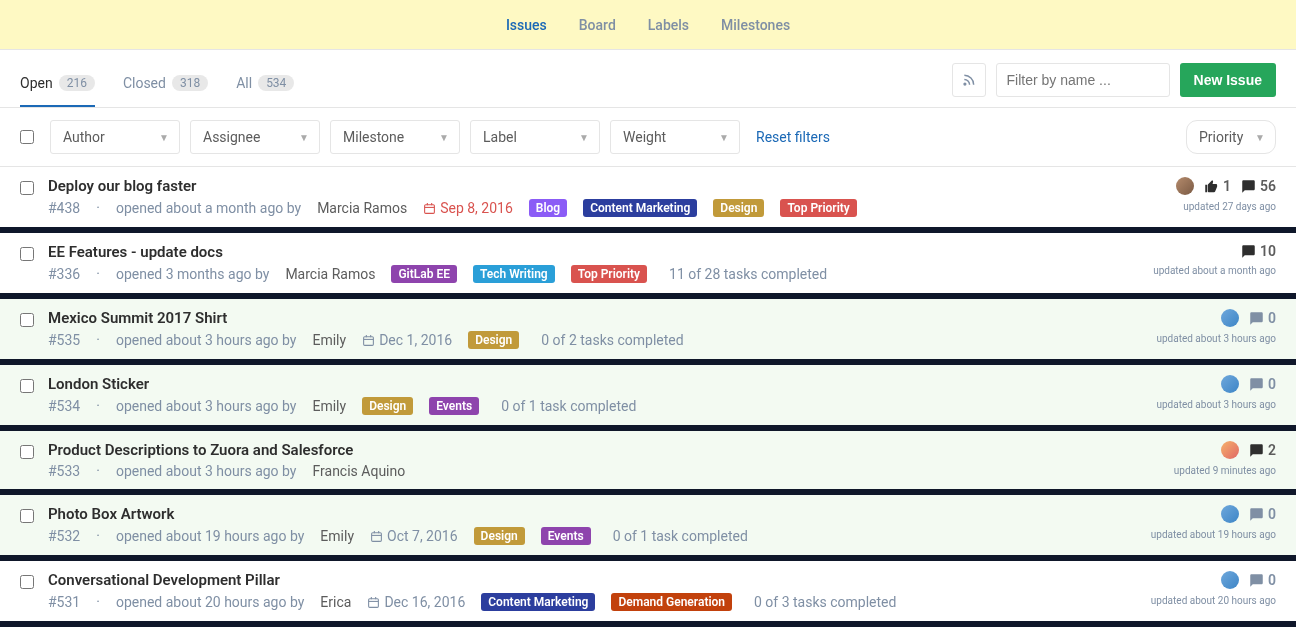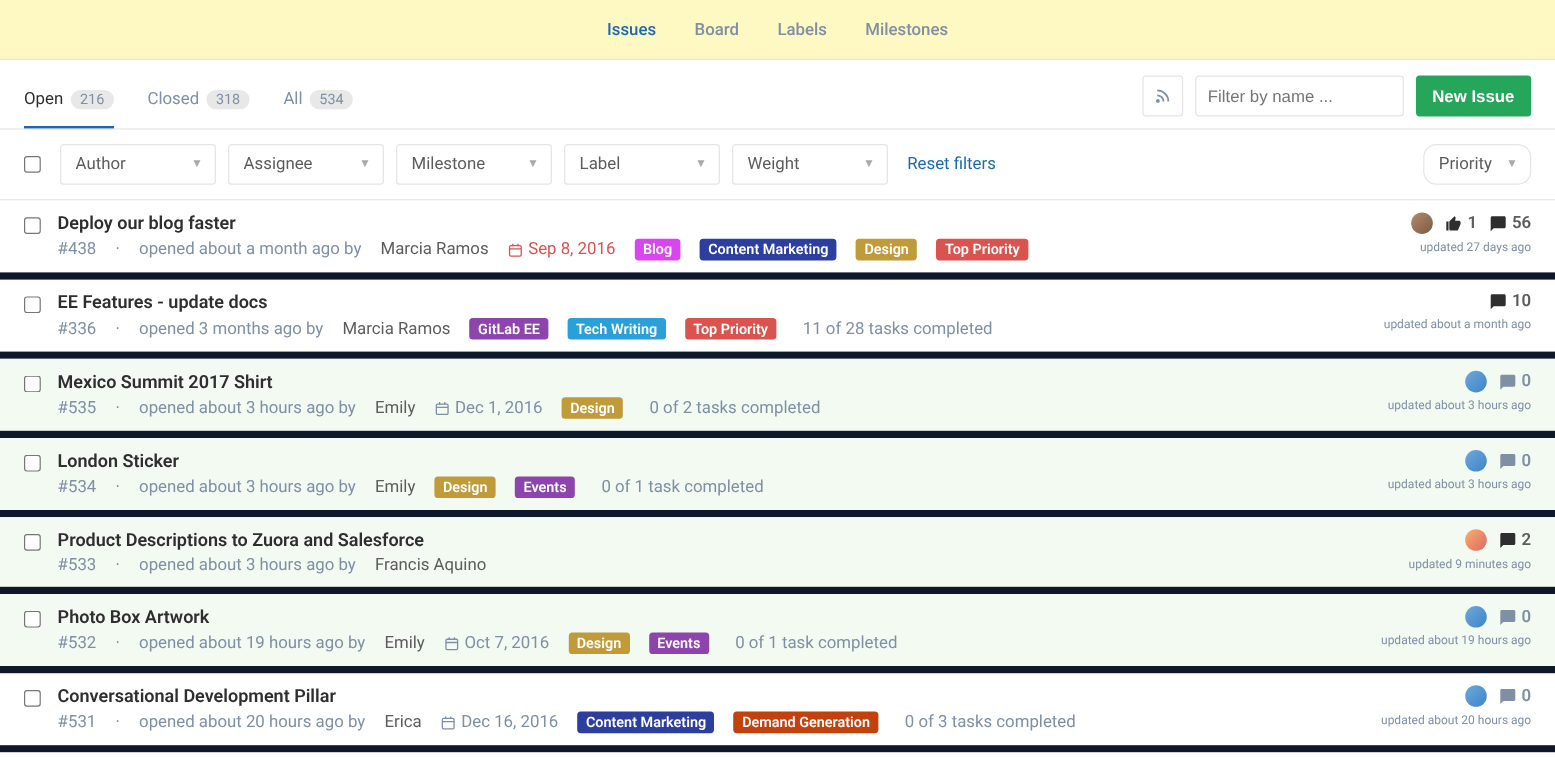--- a/index.html
+++ b/index.html
@@ -211,21 +211,21 @@
             <span>
               <svg width="13" height="13" viewBox="0 0 24 24" fill="none" stroke="#d9534f" stroke-width="2">
                 <rect x="3" y="5" width="18" height="16" rx="2"></rect>
                 <line x1="3" y1="10" x2="21" y2="10"></line>
                 <line x1="8" y1="2" x2="8" y2="6"></line>
                 <line x1="16" y1="2" x2="16" y2="6"></line>
               </svg>
             </span>
             <span>Sep 8, 2016</span>
           </span>
-          <span class="label-pill" style="background: #d946ef;">Blog</span>
+          <span class="label-pill" style="background: #8b5cf6;">Blog</span>
           <span class="label-pill" style="background: rgb(44, 62, 158);">Content Marketing</span>
           <span class="label-pill" style="background: rgb(193, 154, 58);">Design</span>
           <span class="label-pill" style="background: rgb(217, 83, 79);">Top Priority</span>
         </div></div>
       <div class="row-side">
         <div class="side-top">
           <span class="avatar brown"></span>
           <span class="icon">
             <span>
               <svg width="15" height="15" viewBox="0 0 24 24" fill="#2e2e2e">

